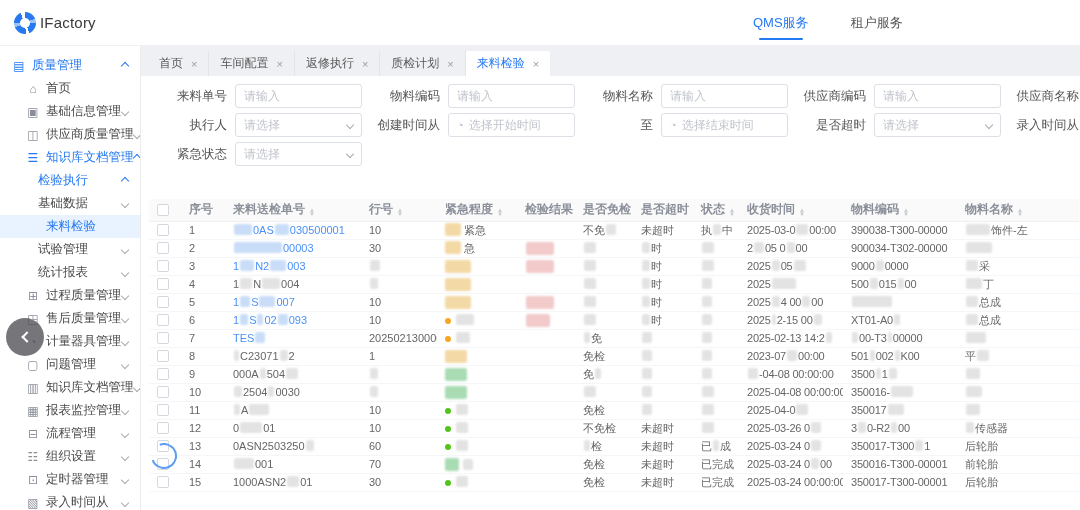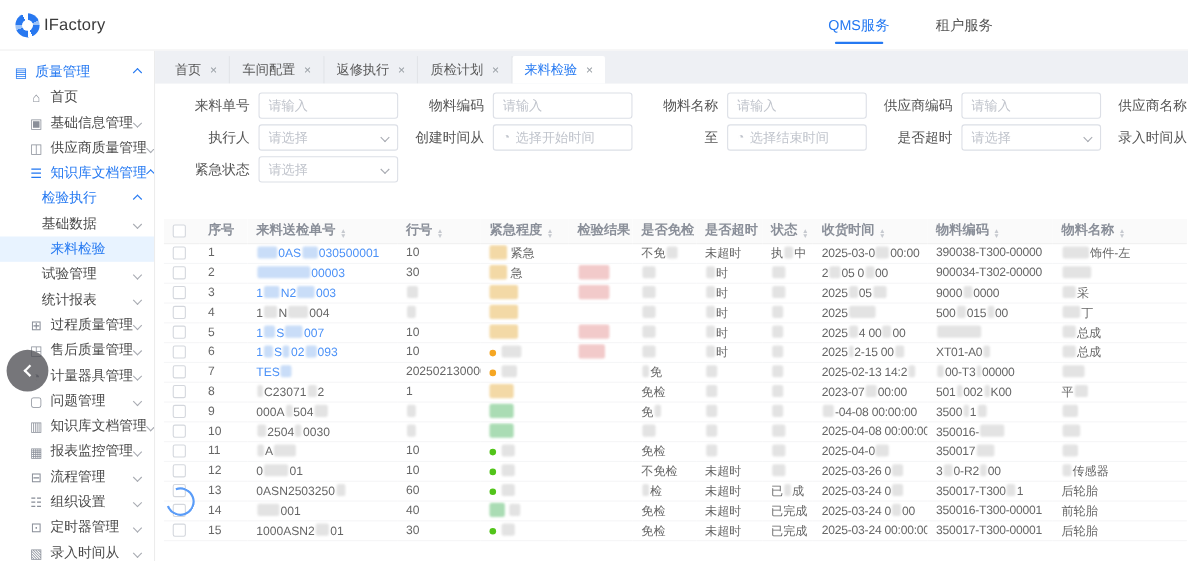--- a/index.html
+++ b/index.html
@@ -518,21 +518,21 @@
               <td class="c-ot">未超时</td>
               <td class="c-st">已<span class="rd" style="width: 6px;"></span>成</td>
               <td class="c-tm">2025-03-24 0<span class="rd" style="width: 10px;"></span></td>
               <td class="c-cd">350017-T300<span class="rd" style="width: 8px;"></span>1</td>
               <td class="c-nm">后轮胎</td>
             </tr>
             <tr>
               <td><span class="cb"></span></td>
               <td class="c-num">14</td>
               <td class="c-doc"><span class="rd" style="width: 20px;"></span>001</td>
-              <td class="c-line">40</td>
+              <td class="c-line">70</td>
               <td class="c-urg"><span class="tagblk green" style="width: 14px;"></span><span class="rd" style="width: 10px;"></span></td>
               <td class="c-res"></td>
               <td class="c-ex">免检</td>
               <td class="c-ot">未超时</td>
               <td class="c-st">已完成</td>
               <td class="c-tm">2025-03-24 0<span class="rd" style="width: 8px;"></span>00</td>
               <td class="c-cd">350016-T300-00001</td>
               <td class="c-nm">前轮胎</td>
             </tr>
             <tr>

